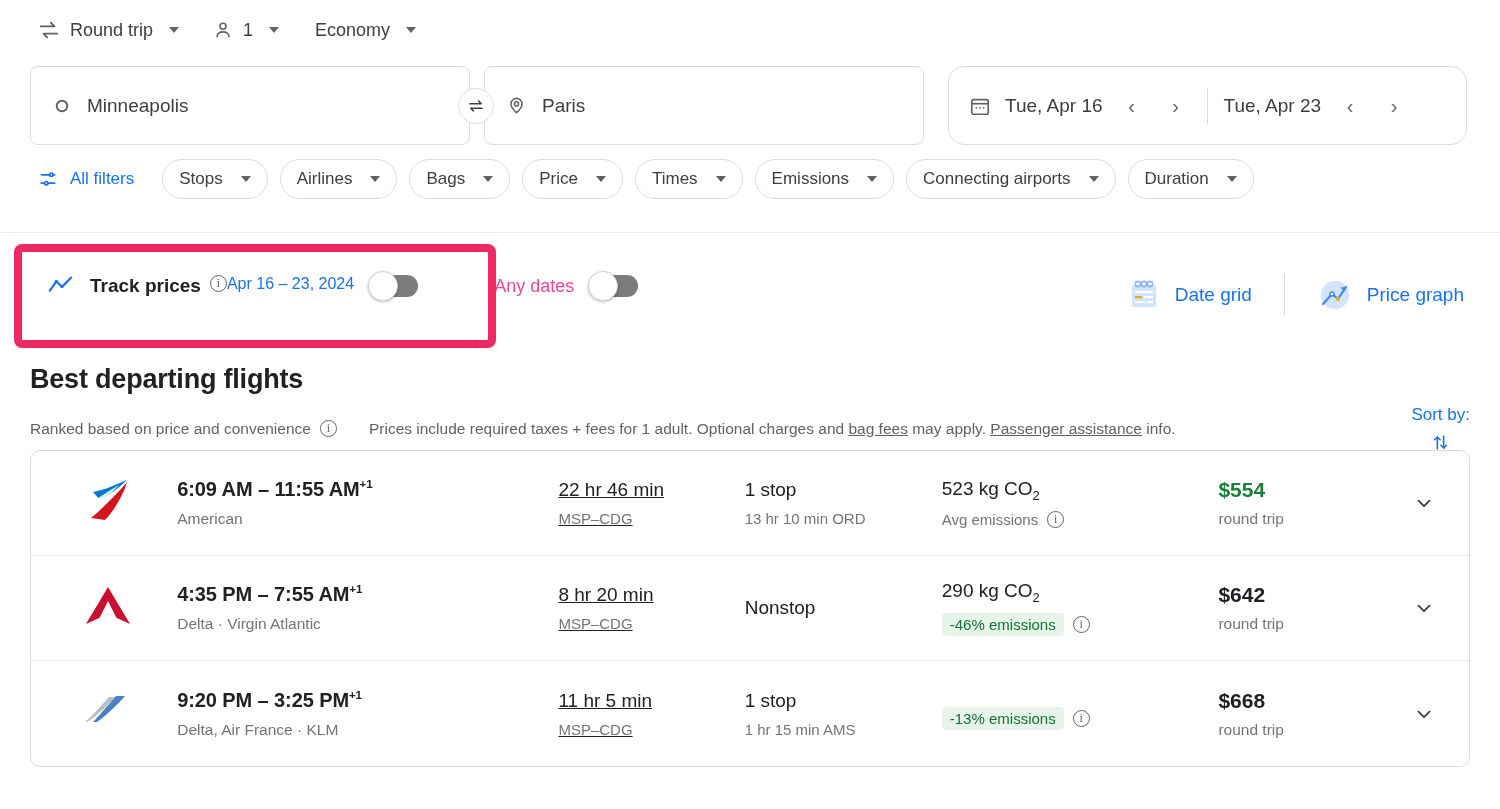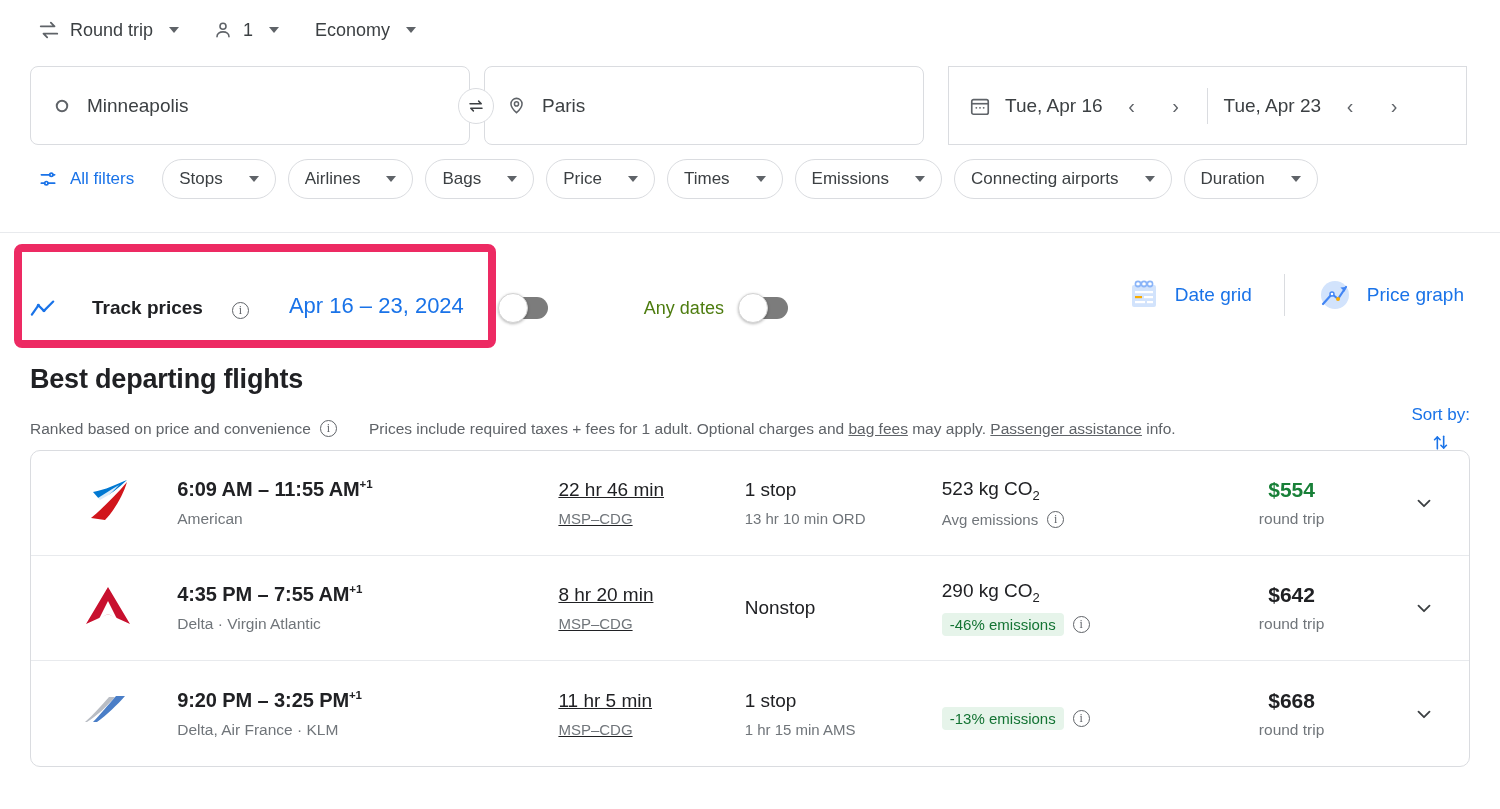--- a/index.html
+++ b/index.html
@@ -47,21 +47,21 @@
   .field-text { font-size: 19px; color: #3c4043; }
   .swap-btn {
     position: absolute; left: 428px; top: 22px;
     width: 36px; height: 36px; border-radius: 50%;
     background: #fff; border: 1px solid #dadce0;
     display: flex; align-items: center; justify-content: center;
     cursor: pointer; z-index: 5;
   }
   .date-field {
     margin-left: 24px; height: 79px; width: 519px;
-    background: #fff; border: 1px solid #dadce0; border-radius: 0;
+    background: #fff; border: 1px solid #dadce0; border-radius: 16px;
     display: flex; align-items: center; padding: 0 20px; gap: 0;
   }
   .date-seg { display: flex; align-items: center; gap: 14px; }
   .date-text { font-size: 19px; color: #3c4043; white-space: nowrap; }
   .nav-arrow {
     width: 30px; height: 30px; border-radius: 50%;
     display: flex; align-items: center; justify-content: center;
     cursor: pointer; color: #5f6368; font-size: 20px; line-height: 1;
   }
   .date-divider { width: 1px; height: 36px; background: #dadce0; margin: 0 16px; }
@@ -73,50 +73,50 @@
   }
   .all-filters {
     display: flex; align-items: center; gap: 12px;
     color: #1a73e8; font-size: 17px; font-weight: 500;
     padding: 0 8px; height: 40px; border-radius: 6px; cursor: pointer;
     margin-right: 8px;
   }
   .chip {
     height: 40px; padding: 0 16px;
     border: 1px solid #dadce0; border-radius: 20px;
-    background: #fff; display: flex; align-items: center; gap: 20px;
+    background: #fff; display: flex; align-items: center; gap: 12px;
     font-size: 17px; color: #3c4043; cursor: pointer; white-space: nowrap;
   }
 
   .hr-line { position: absolute; left: 0; top: 232px; width: 1500px; height: 1px; background: #e8eaed; }
 
   
-  .track-row { position: absolute; left: 30px; top: 275px; display: flex; align-items: flex-end; height: 44px; gap: 20px; }
+  .track-row { position: absolute; left: 48px; top: 275px; display: flex; align-items: flex-start; height: 44px; }
   .track-icon-wrap { margin-right: 16px; display: flex; align-items: center; }
   .track-label { font-size: 19px; font-weight: 700; color: #202124; }
   .info-icon {
     width: 17px; height: 17px; border-radius: 50%;
     border: 1.4px solid #5f6368; color: #5f6368;
     font-size: 12px; font-family: "Liberation Serif", serif;
     display: inline-flex; align-items: center; justify-content: center;
     margin-left: 9px; cursor: pointer; flex: none;
   }
-  .track-dates { font-size: 22px; color: #1a73e8; font-weight: 500; margin-left: 20px; cursor: pointer; }
+  .track-dates { font-size: 16px; color: #1a73e8; font-weight: 500; cursor: pointer; }
   .toggle {
     width: 46px; height: 22px; border-radius: 11px;
     background: #7c7c7c; position: relative; margin-left: 18px; cursor: pointer; flex: none;
   }
   .toggle .knob {
     position: absolute; left: -4px; top: -4px;
     width: 30px; height: 30px; border-radius: 50%;
     background: #ffffff; border: 1px solid #d4d4d4;
     box-shadow: 0 1px 3px rgba(0,0,0,0.28);
   }
   .anydates-wrap { display: flex; align-items: center; margin-left: 76px; }
-  .anydates-label { font-size: 18px; color: #4d7c0f; font-weight: 500; cursor: pointer; }
+  .anydates-label { font-size: 18px; color: #ec4899; font-weight: 500; cursor: pointer; }
 
   
   .annotation-box {
     position: absolute; left: 14px; top: 244px;
     width: 482px; height: 104px;
     border: 8px solid #ED2A63; border-radius: 8px;
     pointer-events: none; z-index: 40;
   }
 
   
@@ -148,21 +148,21 @@
     display: flex; align-items: center;
     height: 105px; padding: 0 20px 0 24px;
     border-bottom: 1px solid #e8eaed; cursor: pointer; gap: 34px;
   }
   .flight-row:last-child { border-bottom: none; }
   .col-logo { width: 100px; display: flex; align-items: center; justify-content: flex-start; padding-left: 28px; }
   .col-times { width: 415px; }
   .col-dur { width: 182px; text-decoration: underline; }
   .col-stops { width: 195px; }
   .col-co2 { width: 290px; }
-  .col-price { width: 175px; text-align: center; }
+  .col-price { width: 175px; text-align: left; }
   .col-exp { width: 60px; display: flex; align-items: center; justify-content: center; }
 
   .t-main { font-size: 20px; font-weight: 700; color: #202124; letter-spacing: -0.1px; }
   .t-main sup { font-size: 11.5px; font-weight: 700; vertical-align: super; }
   .t-sub { font-size: 15.5px; color: #70757a; margin-top: 9px; }
   .d-main { font-size: 19px; color: #202124; }
   .d-sub { font-size: 15px; color: #70757a; margin-top: 9px; }
   .co2-main { font-size: 19px; color: #202124; }
   .co2-main sub { font-size: 13px; vertical-align: sub; }
   .co2-sub { font-size: 15px; color: #70757a; margin-top: 9px; display: flex; align-items: center; }

